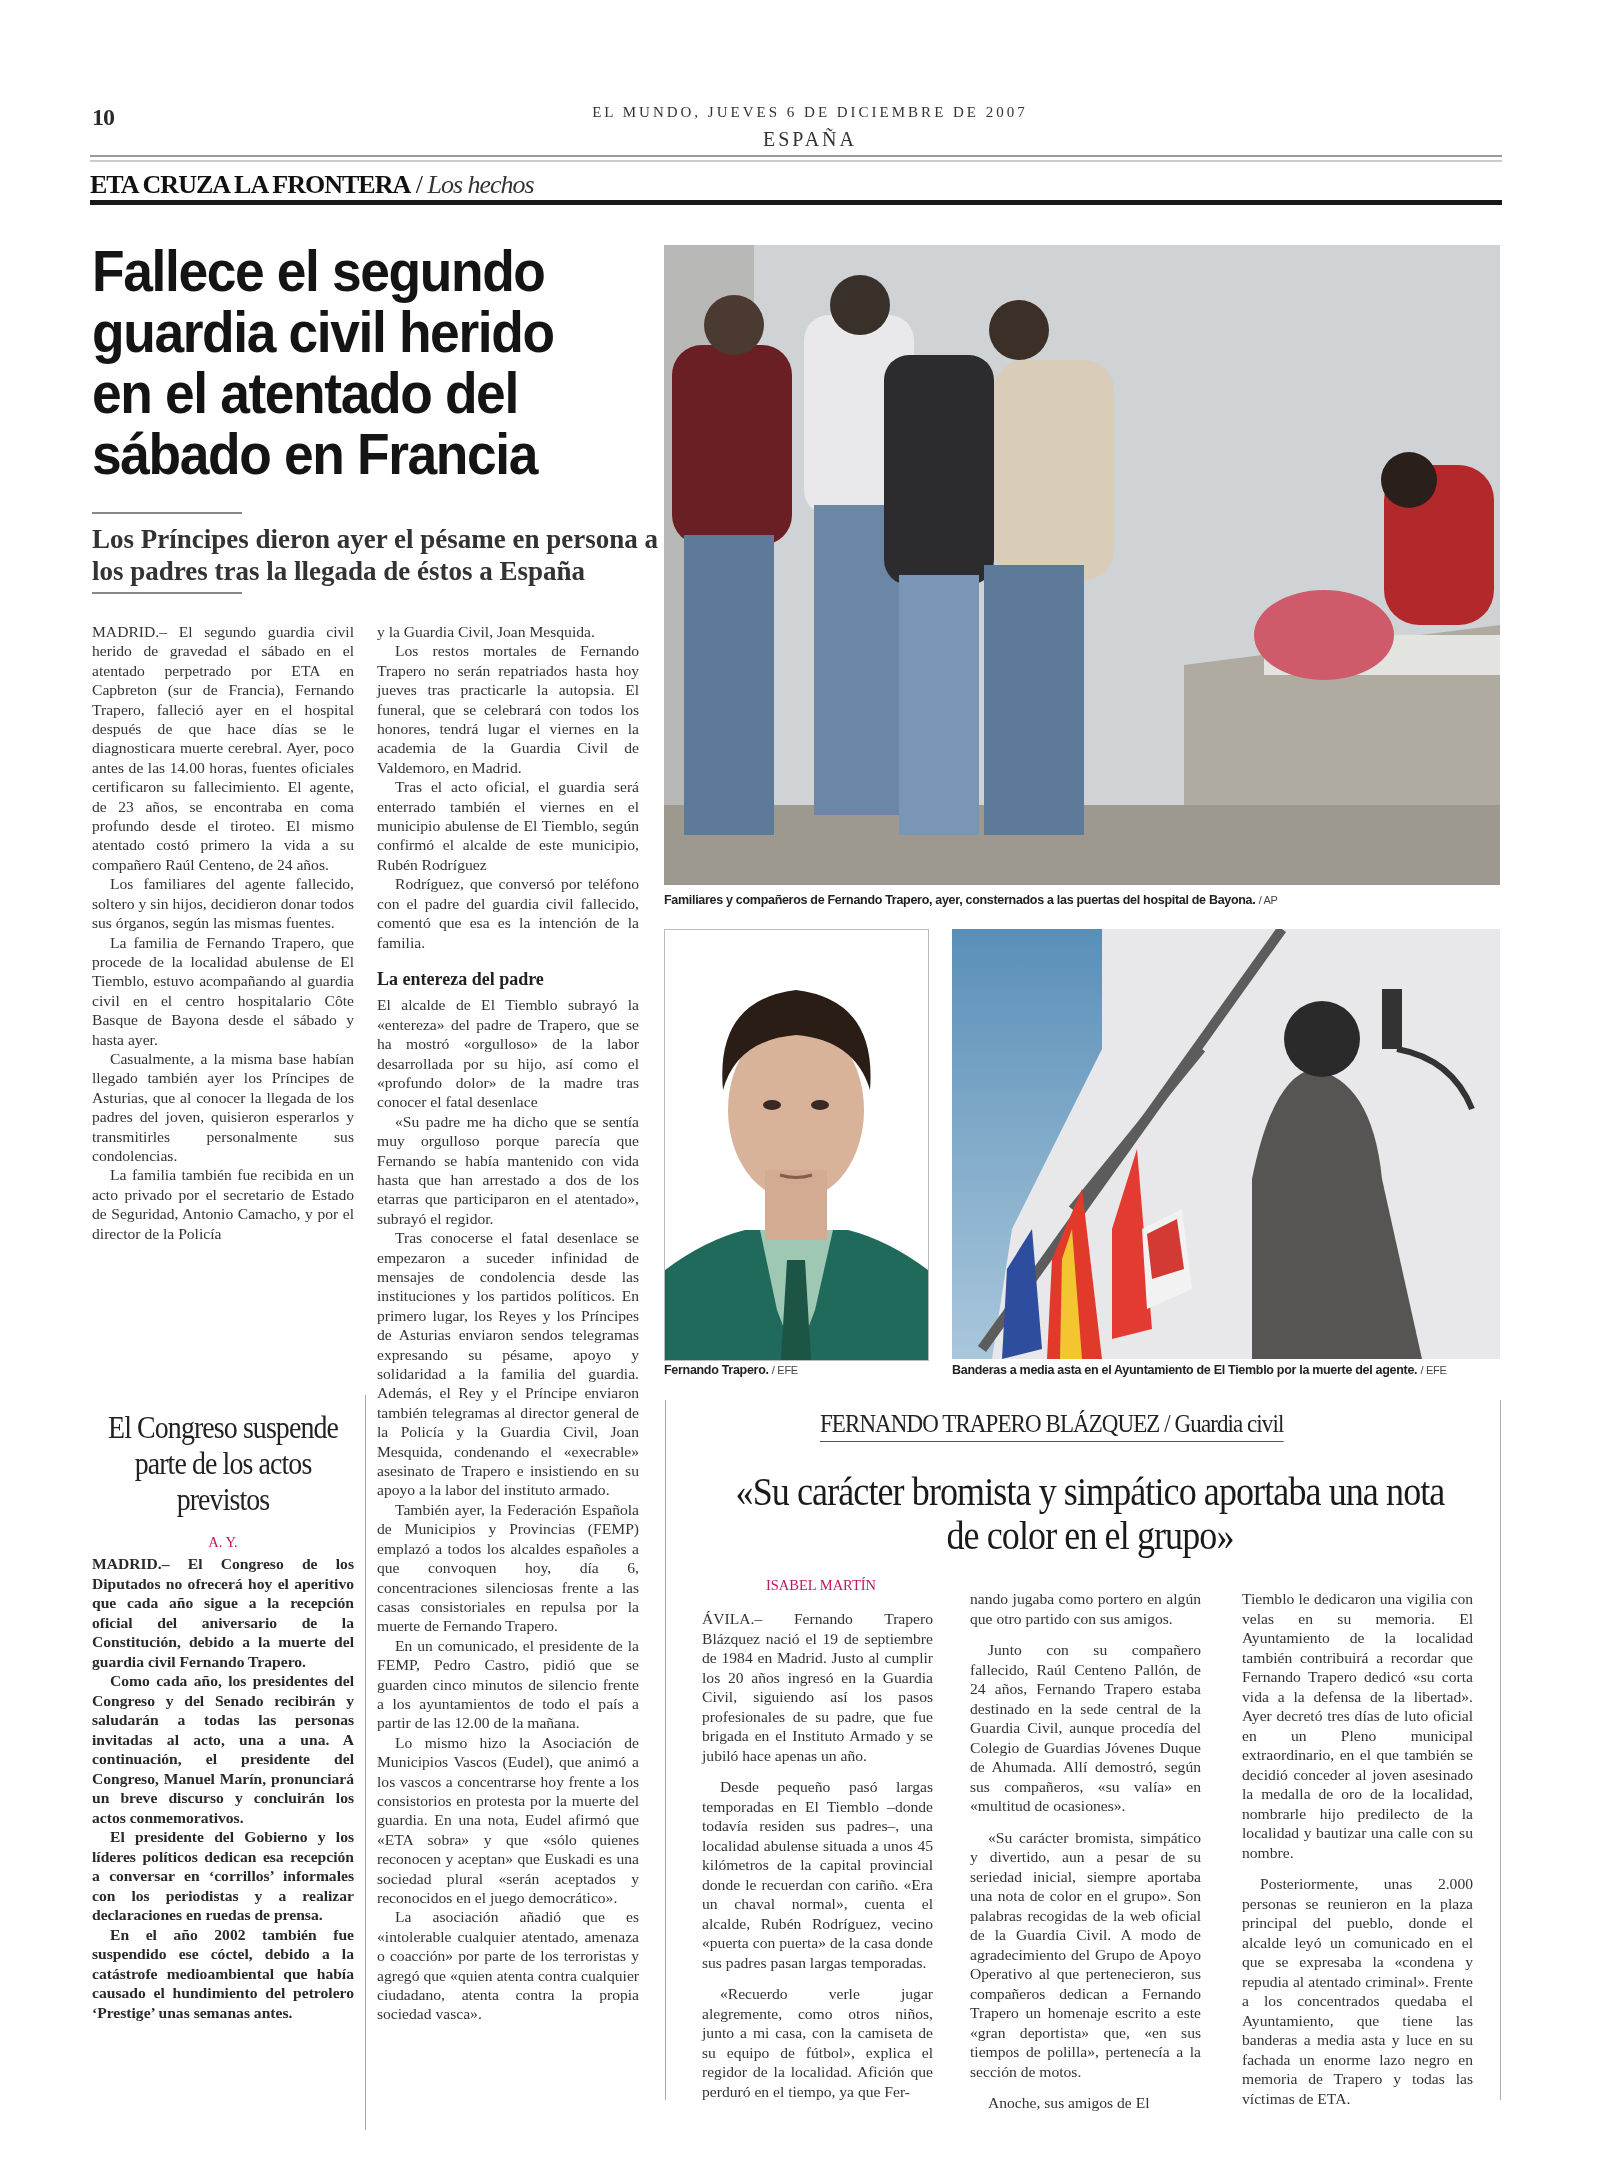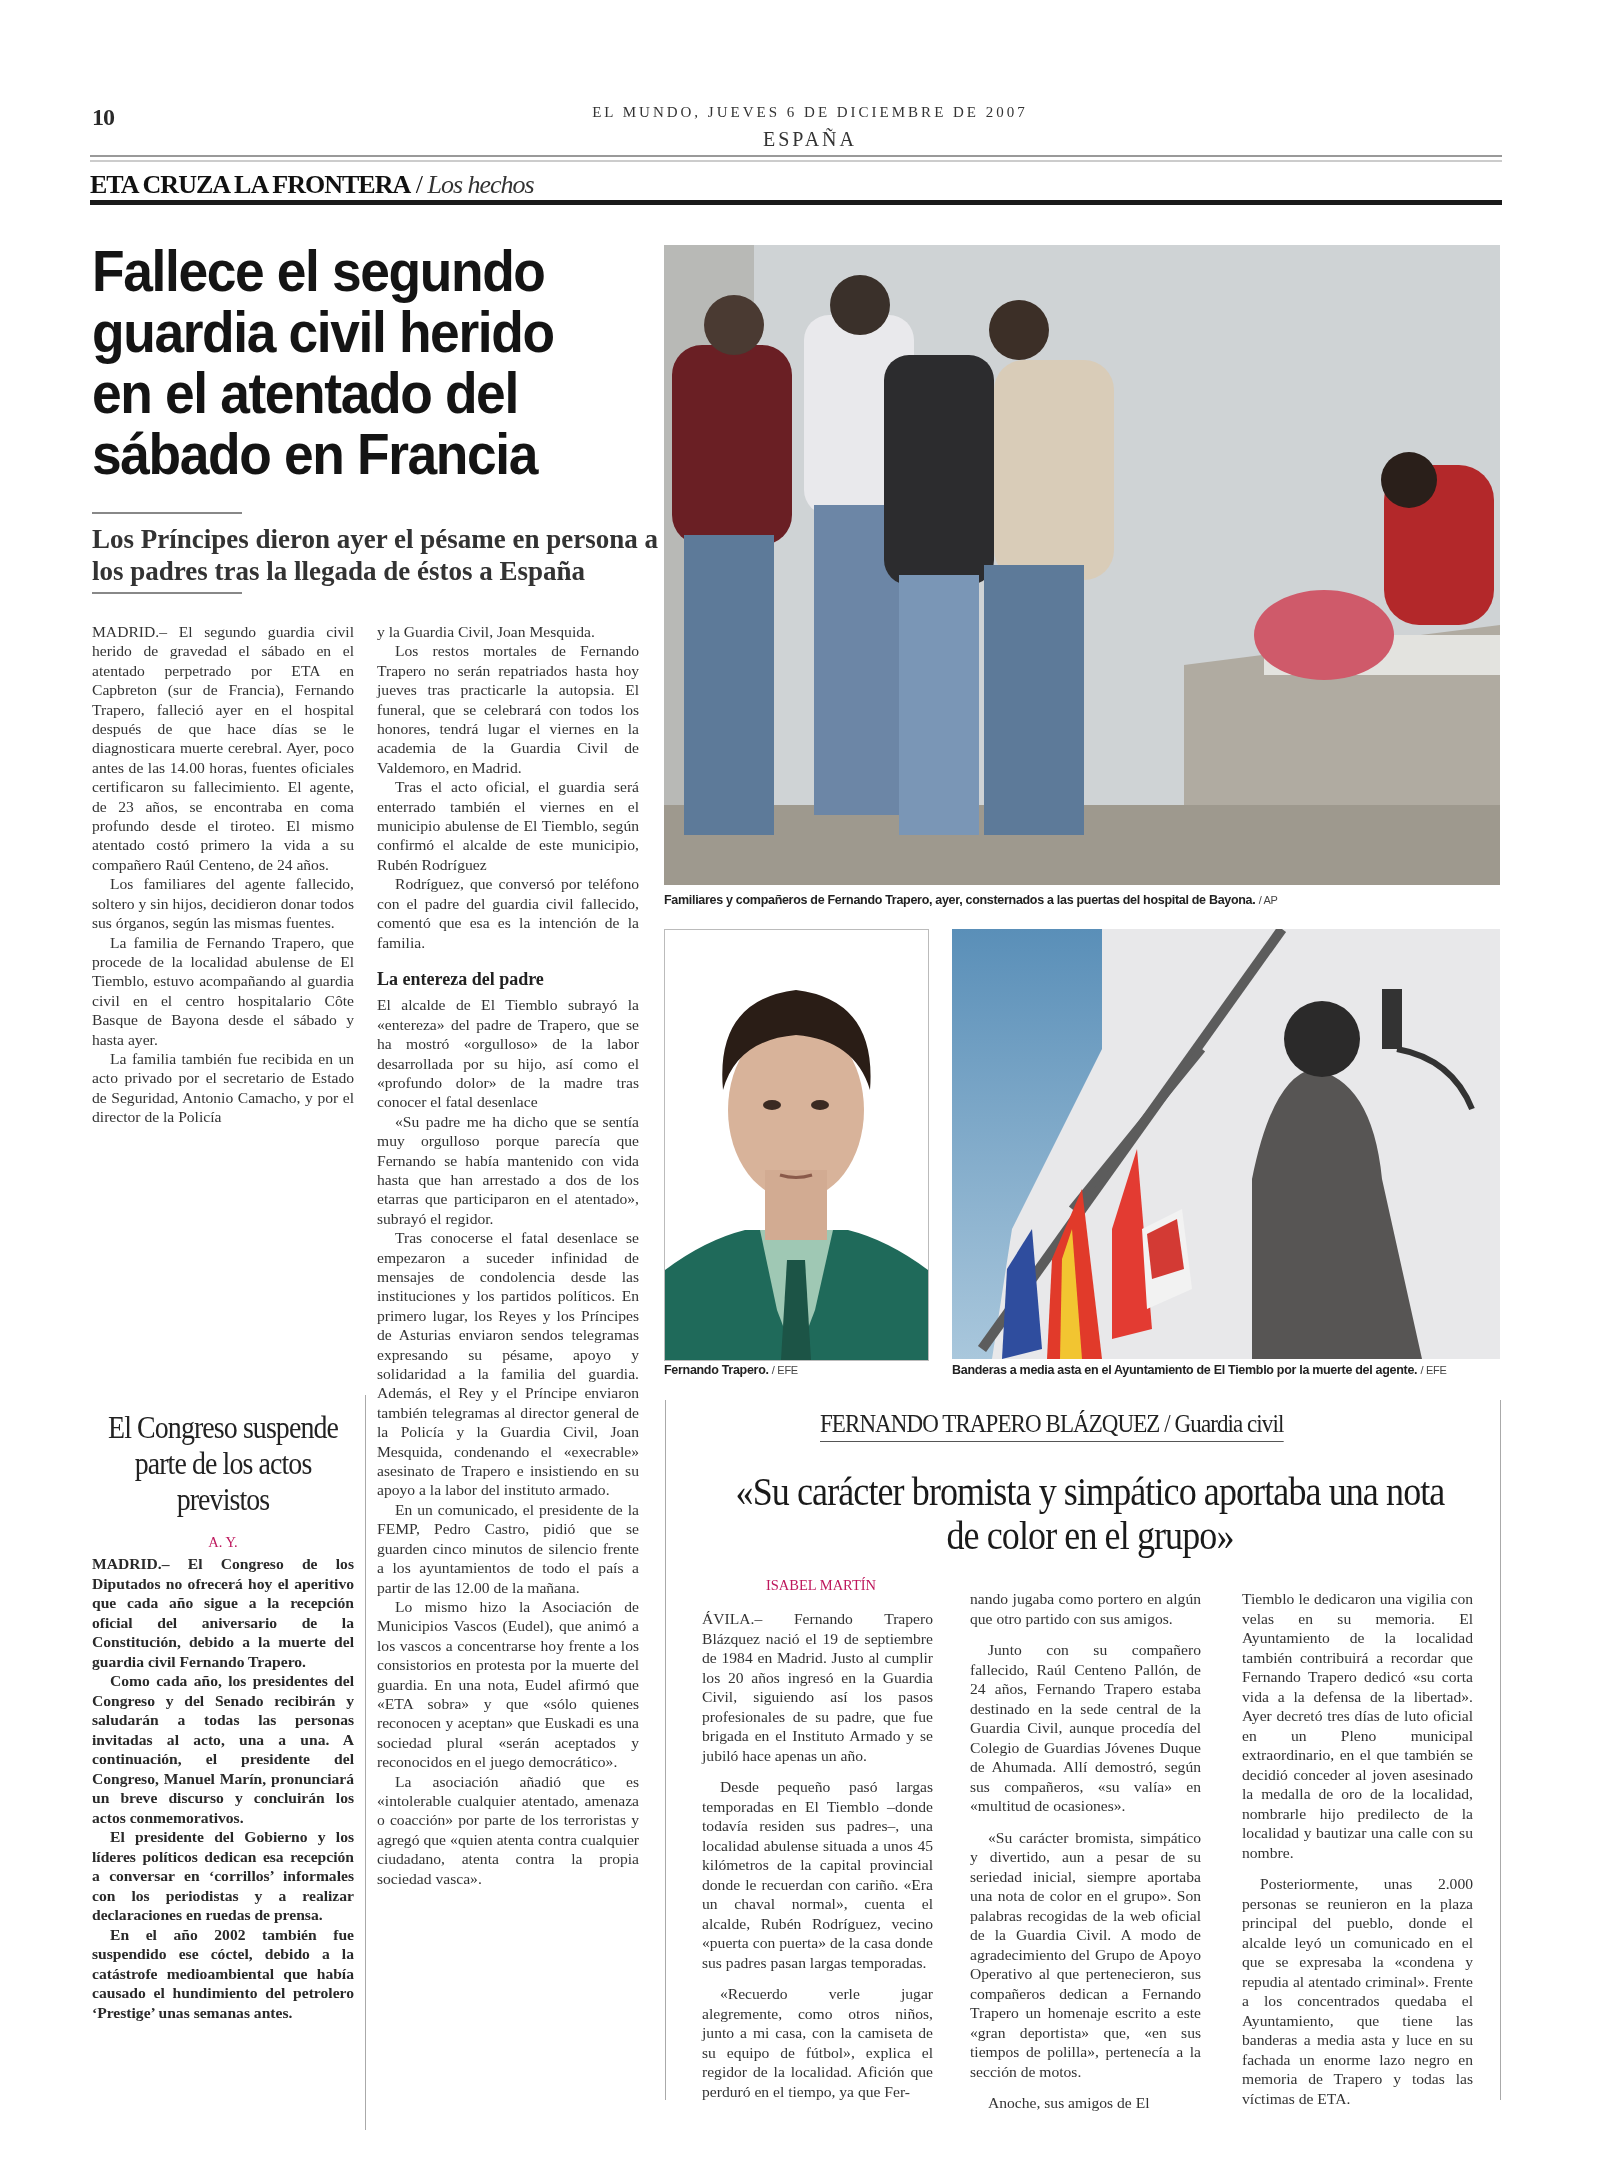--- a/index.html
+++ b/index.html
@@ -50,32 +50,34 @@
 
 <div class="abs headline">Fallece el segundo guardia civil herido en el atentado del sábado en Francia</div>
 <div class="abs hl-rule" style="top:512px"></div>
 <div class="abs subhead">Los Príncipes dieron ayer el pésame en persona a los padres tras la llegada de éstos a España</div>
 <div class="abs hl-rule" style="top:592px"></div>
 
 <div class="abs col col1">
   <p class="first">MADRID.– El segundo guardia civil herido de gravedad el sábado en el atentado perpetrado por ETA en Capbreton (sur de Francia), Fernando Trapero, falleció ayer en el hospital después de que hace días se le diagnosticara muerte cerebral. Ayer, poco antes de las 14.00 horas, fuentes oficiales certificaron su fallecimiento. El agente, de 23 años, se encontraba en coma profundo desde el tiroteo. El mismo atentado costó primero la vida a su compañero Raúl Centeno, de 24 años.</p>
   <p>Los familiares del agente fallecido, soltero y sin hijos, decidieron donar todos sus órganos, según las mismas fuentes.</p>
   <p>La familia de Fernando Trapero, que procede de la localidad abulense de El Tiemblo, estuvo acompañando al guardia civil en el centro hospitalario Côte Basque de Bayona desde el sábado y hasta ayer.</p>
+  <p>Casualmente, a la misma base habían llegado también ayer los Príncipes de Asturias, que al conocer la llegada de los padres del joven, quisieron esperarlos y transmitirles personalmente sus condolencias.</p>
   <p>La familia también fue recibida en un acto privado por el secretario de Estado de Seguridad, Antonio Camacho, y por el director de la Policía</p>
 </div>
 
 <div class="abs col col2">
   <p class="first">y la Guardia Civil, Joan Mesquida.</p>
   <p>Los restos mortales de Fernando Trapero no serán repatriados hasta hoy jueves tras practicarle la autopsia. El funeral, que se celebrará con todos los honores, tendrá lugar el viernes en la academia de la Guardia Civil de Valdemoro, en Madrid.</p>
   <p>Tras el acto oficial, el guardia será enterrado también el viernes en el municipio abulense de El Tiemblo, según confirmó el alcalde de este municipio, Rubén Rodríguez</p>
   <p>Rodríguez, que conversó por teléfono con el padre del guardia civil fallecido, comentó que esa es la intención de la familia.</p>
   <div class="h3">La entereza del padre</div>
   <p class="first">El alcalde de El Tiemblo subrayó la «entereza» del padre de Trapero, que se ha mostró «orgulloso» de la labor desarrollada por su hijo, así como el «profundo dolor» de la madre tras conocer el fatal desenlace</p>
   <p>«Su padre me ha dicho que se sentía muy orgulloso porque parecía que Fernando se había mantenido con vida hasta que han arrestado a dos de los etarras que participaron en el atentado», subrayó el regidor.</p>
   <p>Tras conocerse el fatal desenlace se empezaron a suceder infinidad de mensajes de condolencia desde las instituciones y los partidos políticos. En primero lugar, los Reyes y los Príncipes de Asturias enviaron sendos telegramas expresando su pésame, apoyo y solidaridad a la familia del guardia. Además, el Rey y el Príncipe enviaron también telegramas al director general de la Policía y la Guardia Civil, Joan Mesquida, condenando el «execrable» asesinato de Trapero e insistiendo en su apoyo a la labor del instituto armado.</p>
+  <p>También ayer, la Federación Española de Municipios y Provincias (FEMP) emplazó a todos los alcaldes españoles a que convoquen hoy, día 6, concentraciones silenciosas frente a las casas consistoriales en repulsa por la muerte de Fernando Trapero.</p>
   <p>En un comunicado, el presidente de la FEMP, Pedro Castro, pidió que se guarden cinco minutos de silencio frente a los ayuntamientos de todo el país a partir de las 12.00 de la mañana.</p>
   <p>Lo mismo hizo la Asociación de Municipios Vascos (Eudel), que animó a los vascos a concentrarse hoy frente a los consistorios en protesta por la muerte del guardia. En una nota, Eudel afirmó que «ETA sobra» y que «sólo quienes reconocen y aceptan» que Euskadi es una sociedad plural «serán aceptados y reconocidos en el juego democrático».</p>
   <p>La asociación añadió que es «intolerable cualquier atentado, amenaza o coacción» por parte de los terroristas y agregó que «quien atenta contra cualquier ciudadano, atenta contra la propia sociedad vasca».</p>
 </div>
 
 <div class="abs vrule" style="left:365px;top:1395px;height:735px;"></div>
 
 <div class="abs box-head">El Congreso suspende parte de los actos previstos</div>
 <div class="abs byline" style="left:92px;top:1534px;width:262px;">A. Y.</div>
 <div class="abs boxcol">

